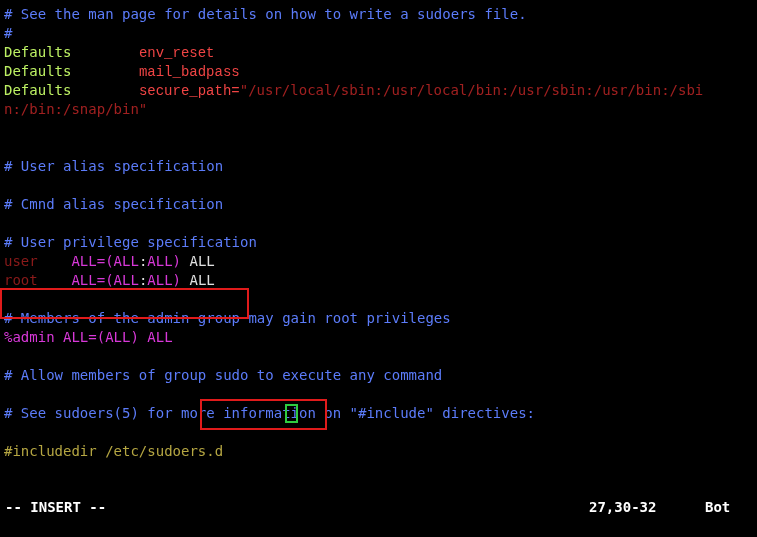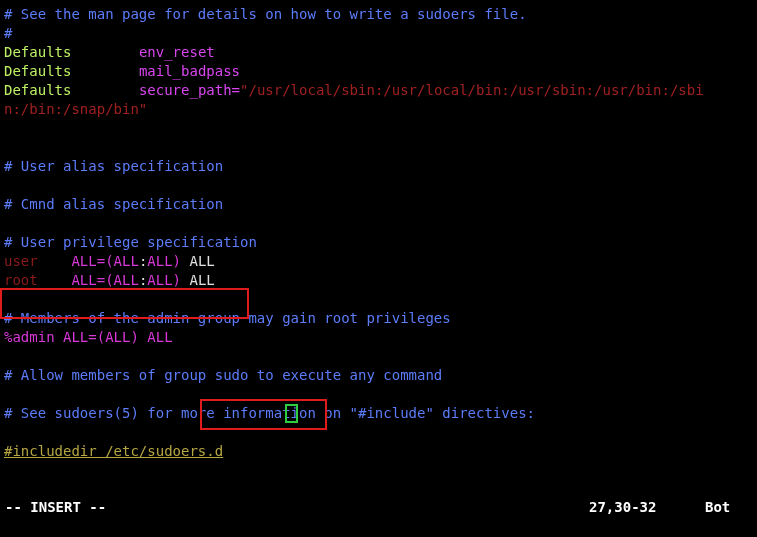--- a/index.html
+++ b/index.html
@@ -35,26 +35,26 @@
     white-space: pre;
     padding-left: 4px;
     font-size: 14px;
     line-height: 19px;
   }
   .blank { height: 19px; }
 
   
   .c-comment  { color: #5c7cfa; }
   .c-keyword  { color: #bef264; }
-  .c-param    { color: #d946ef; }
+  .c-param    { color: #ef4444; font-family: Liberation Mono, monospace; }
   .c-string   { color: #a02020; }
   .c-user     { color: #8b1a1a; }
   .c-spec     { color: #d838d8; }
   .c-white    { color: #e0e0e0; }
-  .c-yellow   { color: #b5a642; text-decoration: underline; }
+  .c-yellow   { color: #b5a642; }
 
   
   .statusline {
     position: absolute;
     left: 0;
     top: 498px;
     width: 757px;
     height: 20px;
     white-space: pre;
     color: #ffffff;

